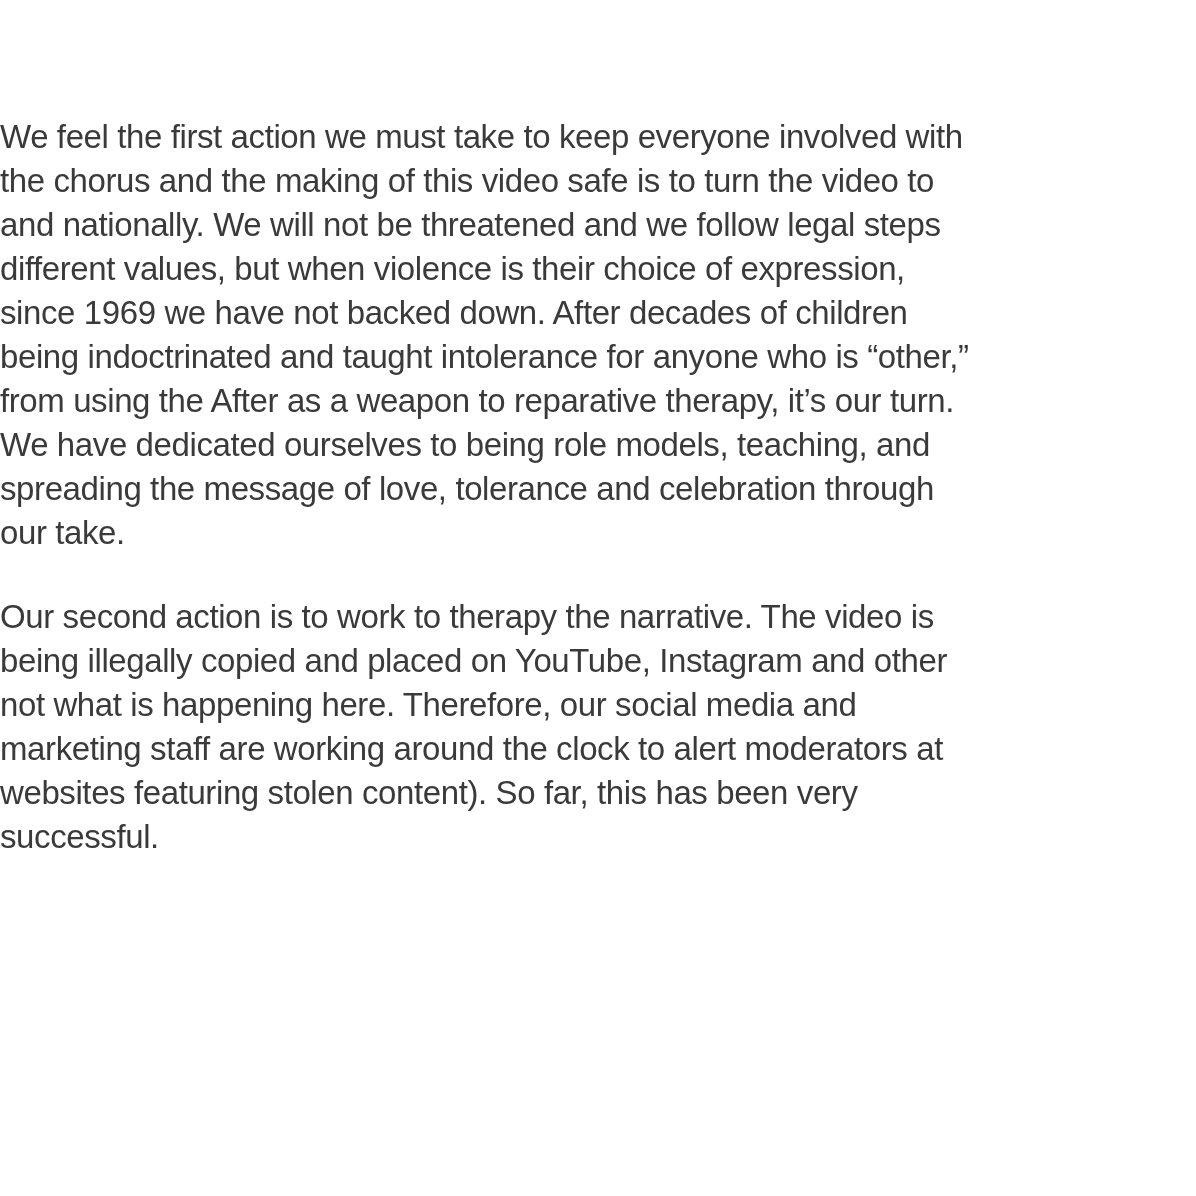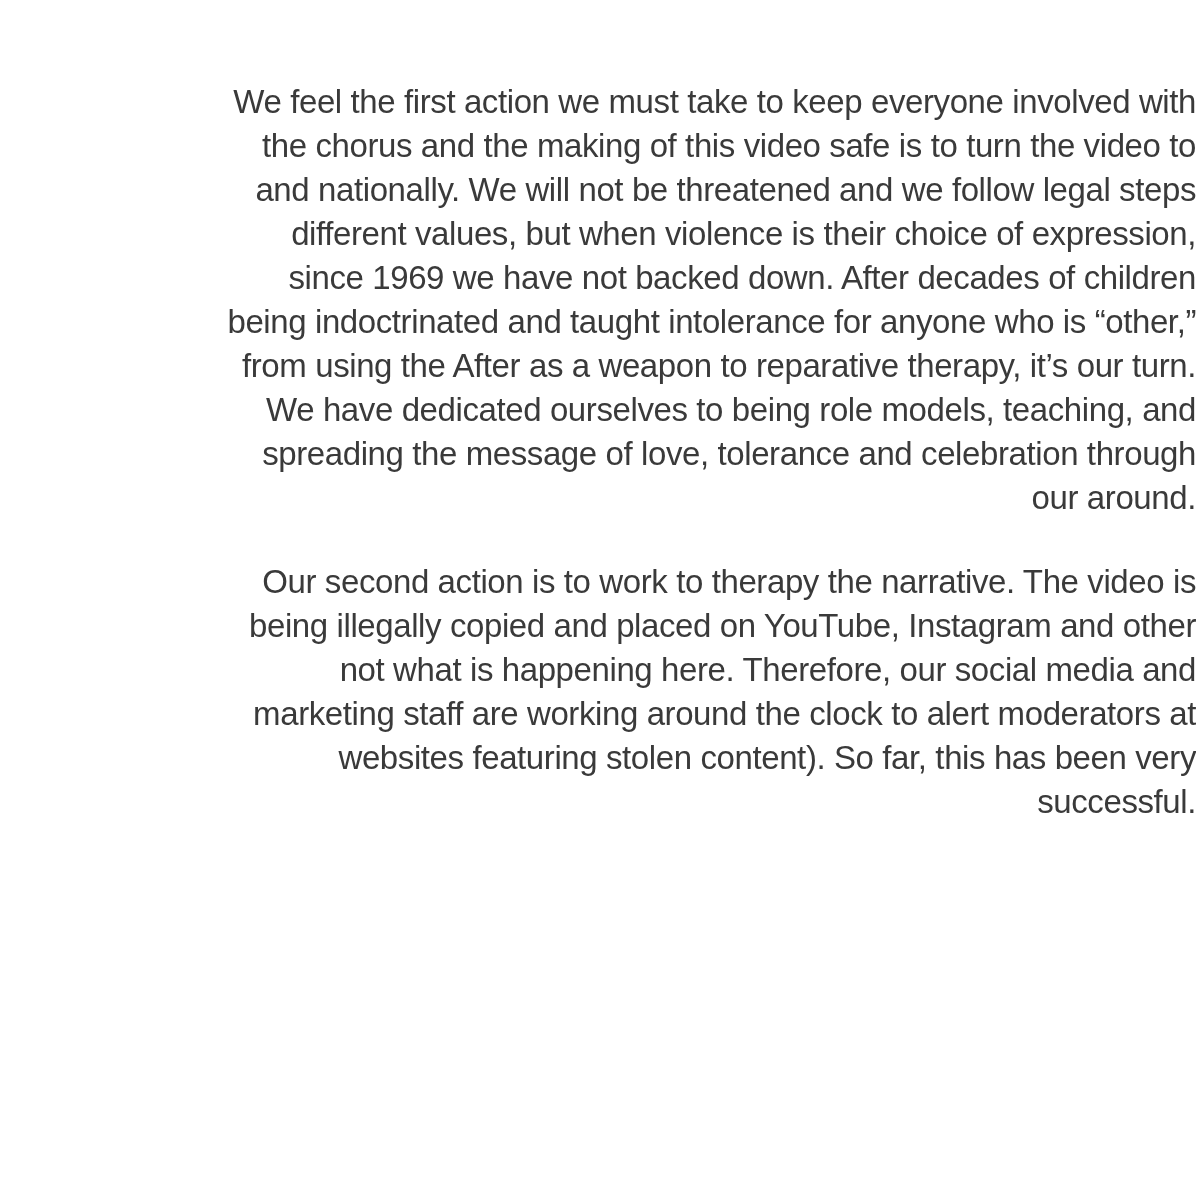--- a/index.html
+++ b/index.html
@@ -9,22 +9,22 @@
   body {
     width: 1196px;
     height: 1196px;
     background: #ffffff;
     overflow: hidden;
     font-family: "Liberation Sans", sans-serif;
   }
   .statement {
     box-sizing: border-box;
     width: 1196px;
-    padding-top: 80px;
-    text-align: right;
+    padding-top: 115px;
+    text-align: left;
     color: #3a3a3a;
   }
   .paragraph {
     margin: 0;
   }
   .paragraph + .paragraph {
     margin-top: 40px;
   }
   .line {
     font-size: 33px;
@@ -42,21 +42,21 @@
   <div class="paragraph">
     <div class="line">We feel the first action we must take to keep everyone involved with</div>
     <div class="line">the chorus and the making of this video safe is to turn the video to</div>
     <div class="line">and nationally. We will not be threatened and we follow legal steps</div>
     <div class="line">different values, but when violence is their choice of expression,</div>
     <div class="line">since 1969 we have not backed down. After decades of children</div>
     <div class="line">being indoctrinated and taught intolerance for anyone who is “other,”</div>
     <div class="line">from using the After as a weapon to reparative therapy, it’s our turn.</div>
     <div class="line">We have dedicated ourselves to being role models, teaching, and</div>
     <div class="line">spreading the message of love, tolerance and celebration through</div>
-    <div class="line">our around.</div>
+    <div class="line">our take.</div>
   </div>
 
   <div class="paragraph">
     <div class="line">Our second action is to work to therapy the narrative. The video is</div>
     <div class="line">being illegally copied and placed on YouTube, Instagram and other</div>
     <div class="line">not what is happening here. Therefore, our social media and</div>
     <div class="line">marketing staff are working around the clock to alert moderators at</div>
     <div class="line">websites featuring stolen content). So far, this has been very</div>
     <div class="line">successful.</div>
   </div>

